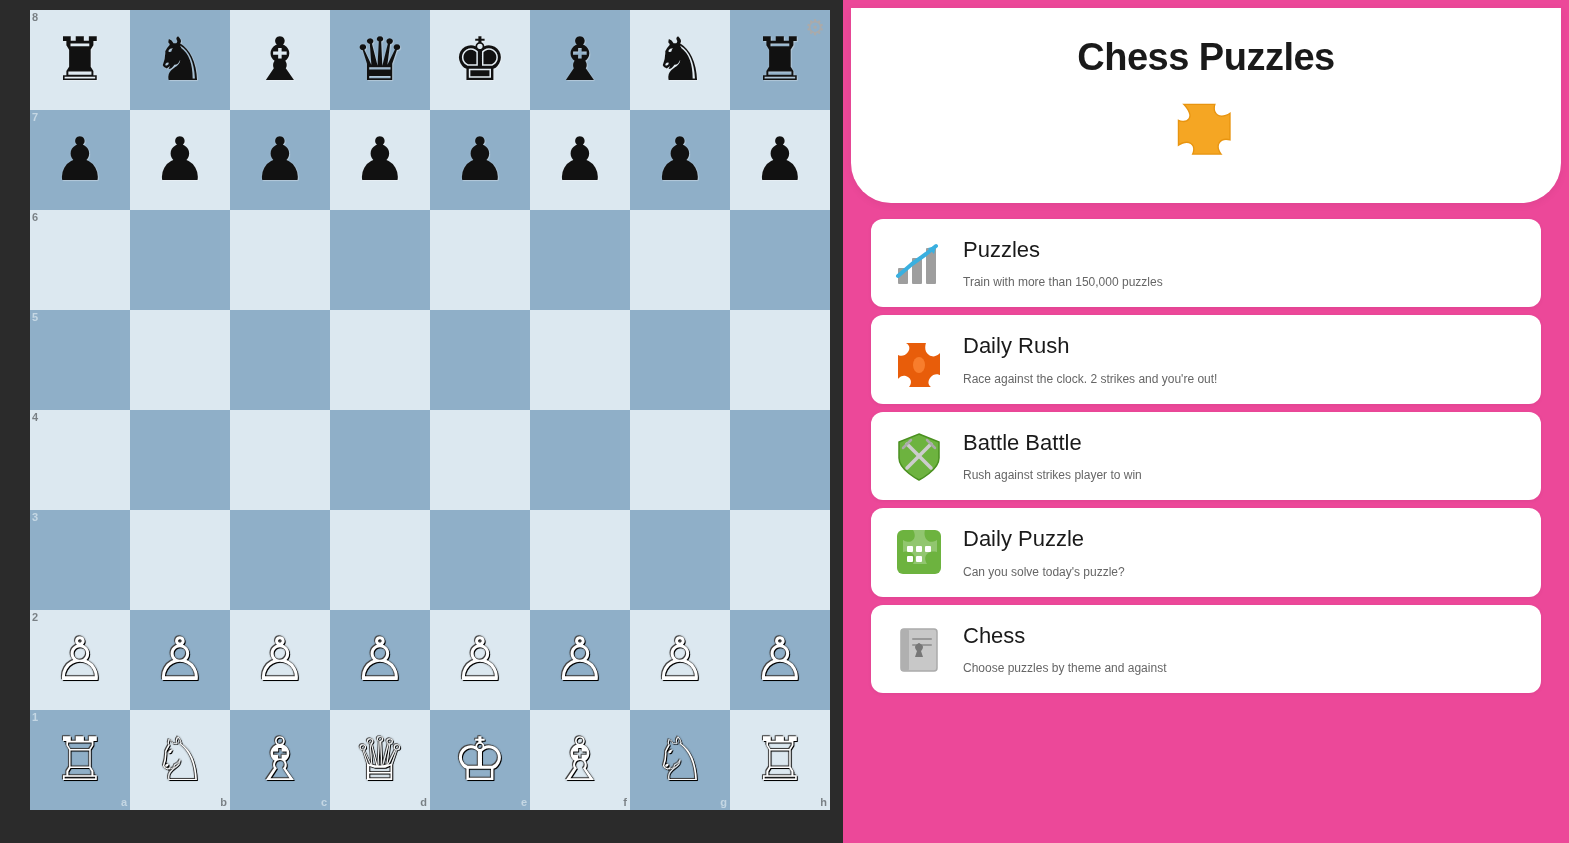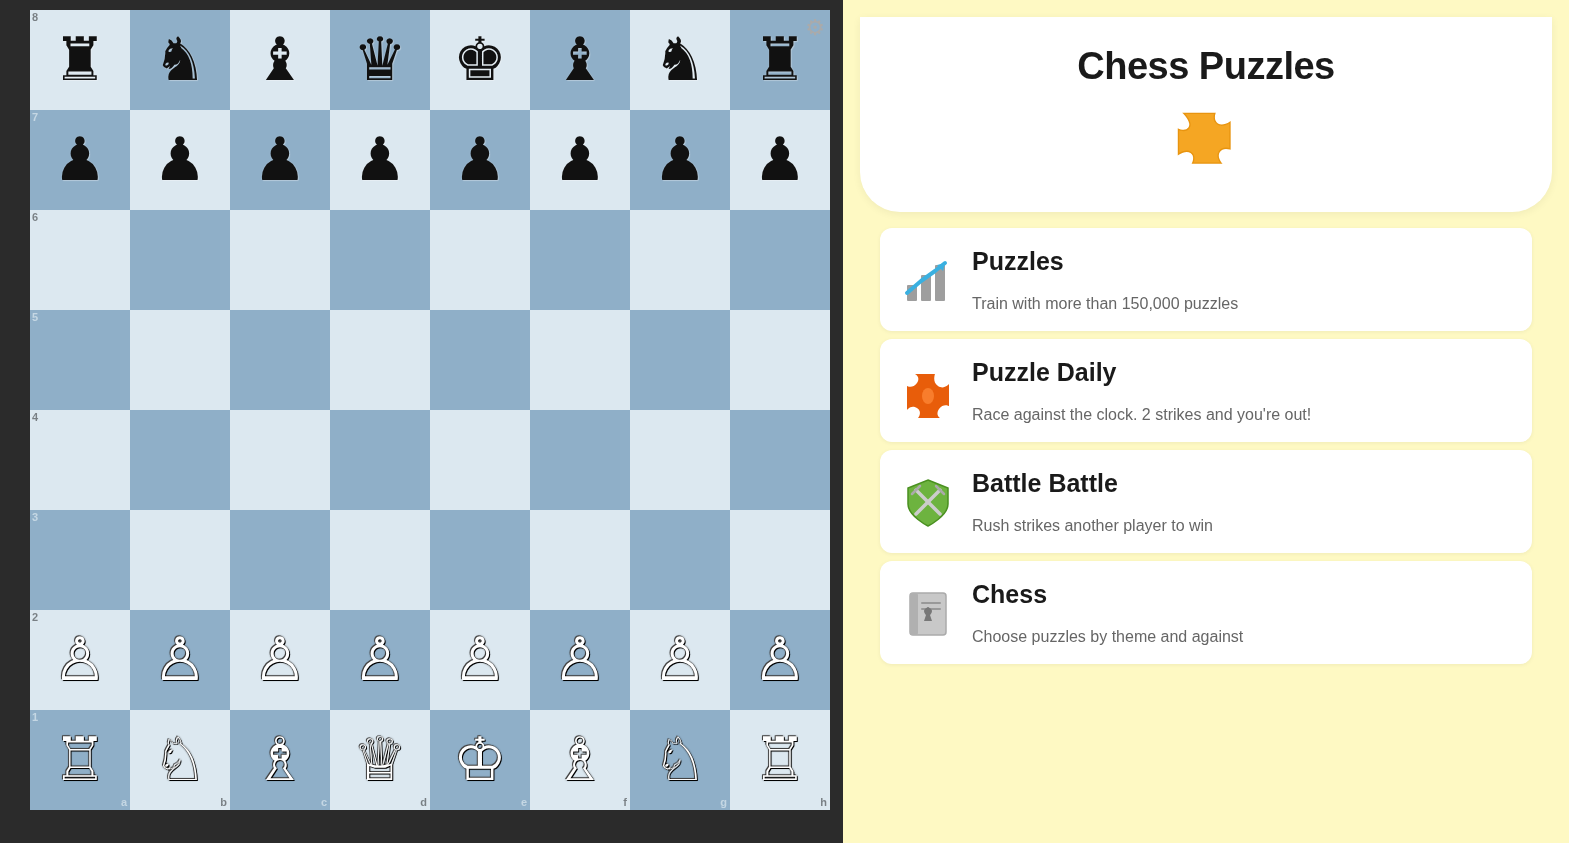--- a/index.html
+++ b/index.html
@@ -87,25 +87,25 @@
       color: #aaa;
       font-size: 22px;
       display: flex;
       align-items: center;
       justify-content: center;
     }
 
     
     #puzzle-panel {
       flex: 1;
-      background: #fef9c3;
+      background: #ec4899;
       display: flex;
       flex-direction: column;
       align-items: stretch;
-      padding: 17px;
+      padding: 8px;
       position: relative;
       overflow-y: auto;
     }
 
     #panel-header {
       background: white;
       border-radius: 0 0 40px 40px;
       padding: 28px 40px 32px;
       text-align: center;
       margin-bottom: 16px;
@@ -150,30 +150,30 @@
       height: 52px;
       flex-shrink: 0;
       display: flex;
       align-items: center;
       justify-content: center;
     }
 
     .menu-item-text { display: flex; flex-direction: column; }
 
     .menu-item-title {
-      font-size: 25px;
-      font-weight: 700;
+      font-size: 22px;
+      font-weight: 400;
       color: #1a1a1a;
       line-height: 1.2;
     }
 
     .menu-item-desc {
-      font-size: 16px;
+      font-size: 12px;
       color: #666;
-      margin-top: 19px;
+      margin-top: 12px;
     }
 
     
     svg { overflow: visible; }
   </style>
 </head>
 <body>
 
 <div id="board-section">
   <div id="board-wrapper">
@@ -363,49 +363,69 @@
     <div class="menu-item">
       <div class="menu-item-icon">
         <svg width="50" height="50" viewBox="0 0 50 50">
 
           <path d="M12 8 L32 8 C32 8 29 16 35 20 C41 24 46 18 46 18 L46 40 C46 40 40 37 36 43 C32 49 37 52 37 52 L15 52 C15 52 20 46 14 42 C8 38 4 44 4 44 L4 20 C4 20 10 23 14 17 C18 11 12 8 12 8Z" fill="#e85d0a" rx="3"></path>
 
           <ellipse cx="25" cy="30" rx="6" ry="8" fill="#ff8c3a" opacity="0.7"></ellipse>
         </svg>
       </div>
       <div class="menu-item-text">
-        <span class="menu-item-title">Puzzle Daily</span>
+        <span class="menu-item-title">Daily Rush</span>
         <span class="menu-item-desc">Race against the clock. 2 strikes and you're out!</span>
       </div>
     </div>
 
     <div class="menu-item">
       <div class="menu-item-icon">
         <svg width="52" height="52" viewBox="0 0 52 52">
 
           <path d="M26 4 L46 12 L46 28 C46 40 26 50 26 50 C26 50 6 40 6 28 L6 12 Z" fill="#6db33f" stroke="#4a9020" stroke-width="1.5"></path>
 
           <line x1="14" y1="14" x2="38" y2="38" stroke="#ccc" stroke-width="3.5" stroke-linecap="round"></line>
           <line x1="38" y1="14" x2="14" y2="38" stroke="#ccc" stroke-width="3.5" stroke-linecap="round"></line>
 
           <line x1="10" y1="18" x2="18" y2="10" stroke="#aaa" stroke-width="2.5" stroke-linecap="round"></line>
           <line x1="42" y1="18" x2="34" y2="10" stroke="#aaa" stroke-width="2.5" stroke-linecap="round"></line>
         </svg>
       </div>
       <div class="menu-item-text">
         <span class="menu-item-title">Battle Battle</span>
-        <span class="menu-item-desc">Rush strikes another player to win</span>
+        <span class="menu-item-desc">Rush against strikes player to win</span>
       </div>
     </div>
-
 
     <div class="menu-item">
       <div class="menu-item-icon">
         <svg width="52" height="52" viewBox="0 0 52 52">
 
+          <rect x="4" y="4" width="44" height="44" rx="6" fill="#6db33f"></rect>
+
+          <path d="M20 4 L32 4 C32 4 30 10 34 14 C38 18 44 14 44 14 L44 26 C44 26 38 24 34 28 C30 32 34 38 34 38 L20 38 C20 38 24 32 20 28 C16 24 10 26 10 26 L10 14 C10 14 16 18 20 14 C24 10 20 4 20 4Z" fill="white" opacity="0.25"></path>
+
+          <rect x="14" y="20" width="6" height="6" rx="1" fill="white"></rect>
+          <rect x="23" y="20" width="6" height="6" rx="1" fill="white"></rect>
+          <rect x="32" y="20" width="6" height="6" rx="1" fill="white"></rect>
+          <rect x="14" y="30" width="6" height="6" rx="1" fill="white"></rect>
+          <rect x="23" y="30" width="6" height="6" rx="1" fill="white"></rect>
+        </svg>
+      </div>
+      <div class="menu-item-text">
+        <span class="menu-item-title">Daily Puzzle</span>
+        <span class="menu-item-desc">Can you solve today's puzzle?</span>
+      </div>
+    </div>
+
+    <div class="menu-item">
+      <div class="menu-item-icon">
+        <svg width="52" height="52" viewBox="0 0 52 52">
+
           <rect x="8" y="6" width="36" height="42" rx="3" fill="#c8c8c8" stroke="#aaa" stroke-width="1.5"></rect>
           <rect x="8" y="6" width="8" height="42" rx="2" fill="#b0b0b0"></rect>
 
           <line x1="20" y1="16" x2="38" y2="16" stroke="#999" stroke-width="2" stroke-linecap="round"></line>
           <line x1="20" y1="22" x2="38" y2="22" stroke="#999" stroke-width="2" stroke-linecap="round"></line>
 
           <path d="M22 34 L30 34 L28 28 C28 28 30 26 30 24 C30 22 26 20 26 20 C26 20 22 22 22 24 C22 26 24 28 24 28 Z" fill="#777"></path>
         </svg>
       </div>
       <div class="menu-item-text">

